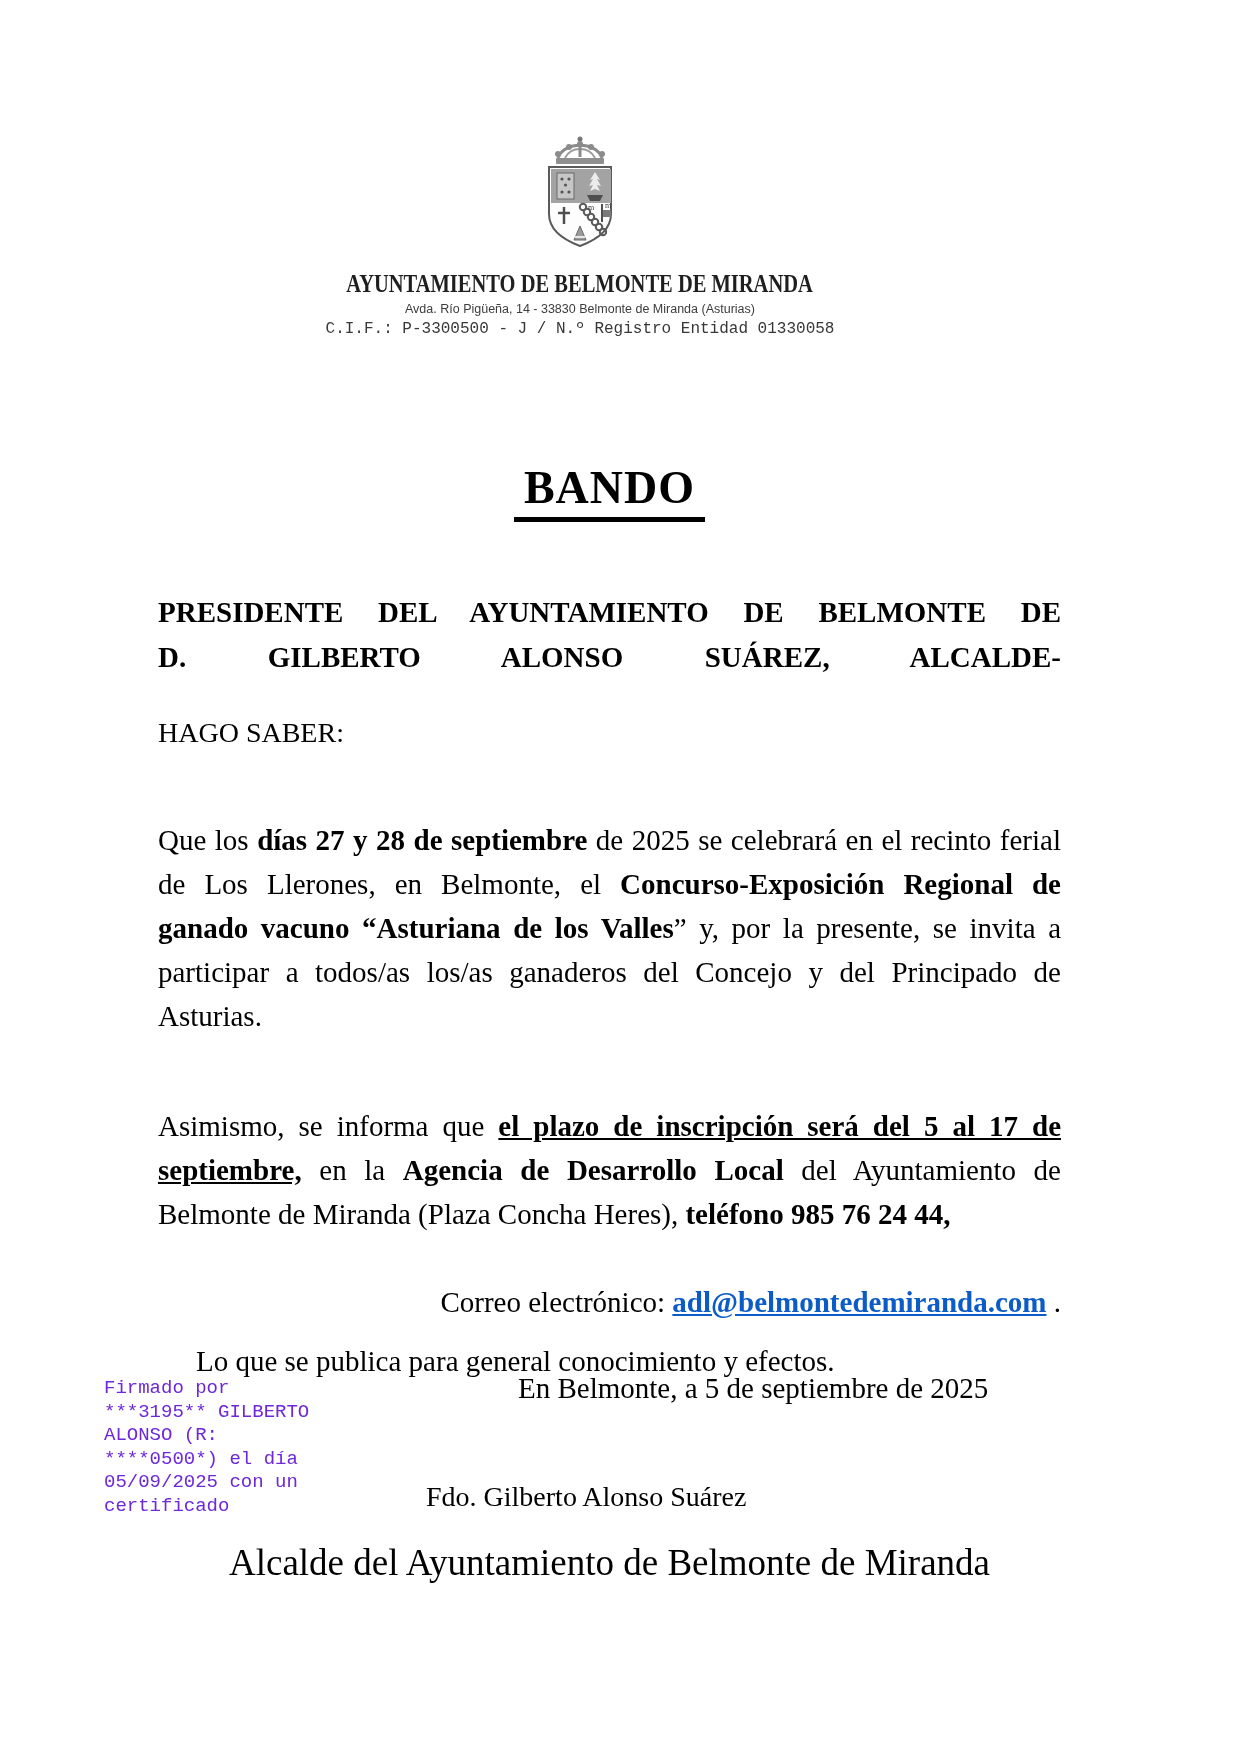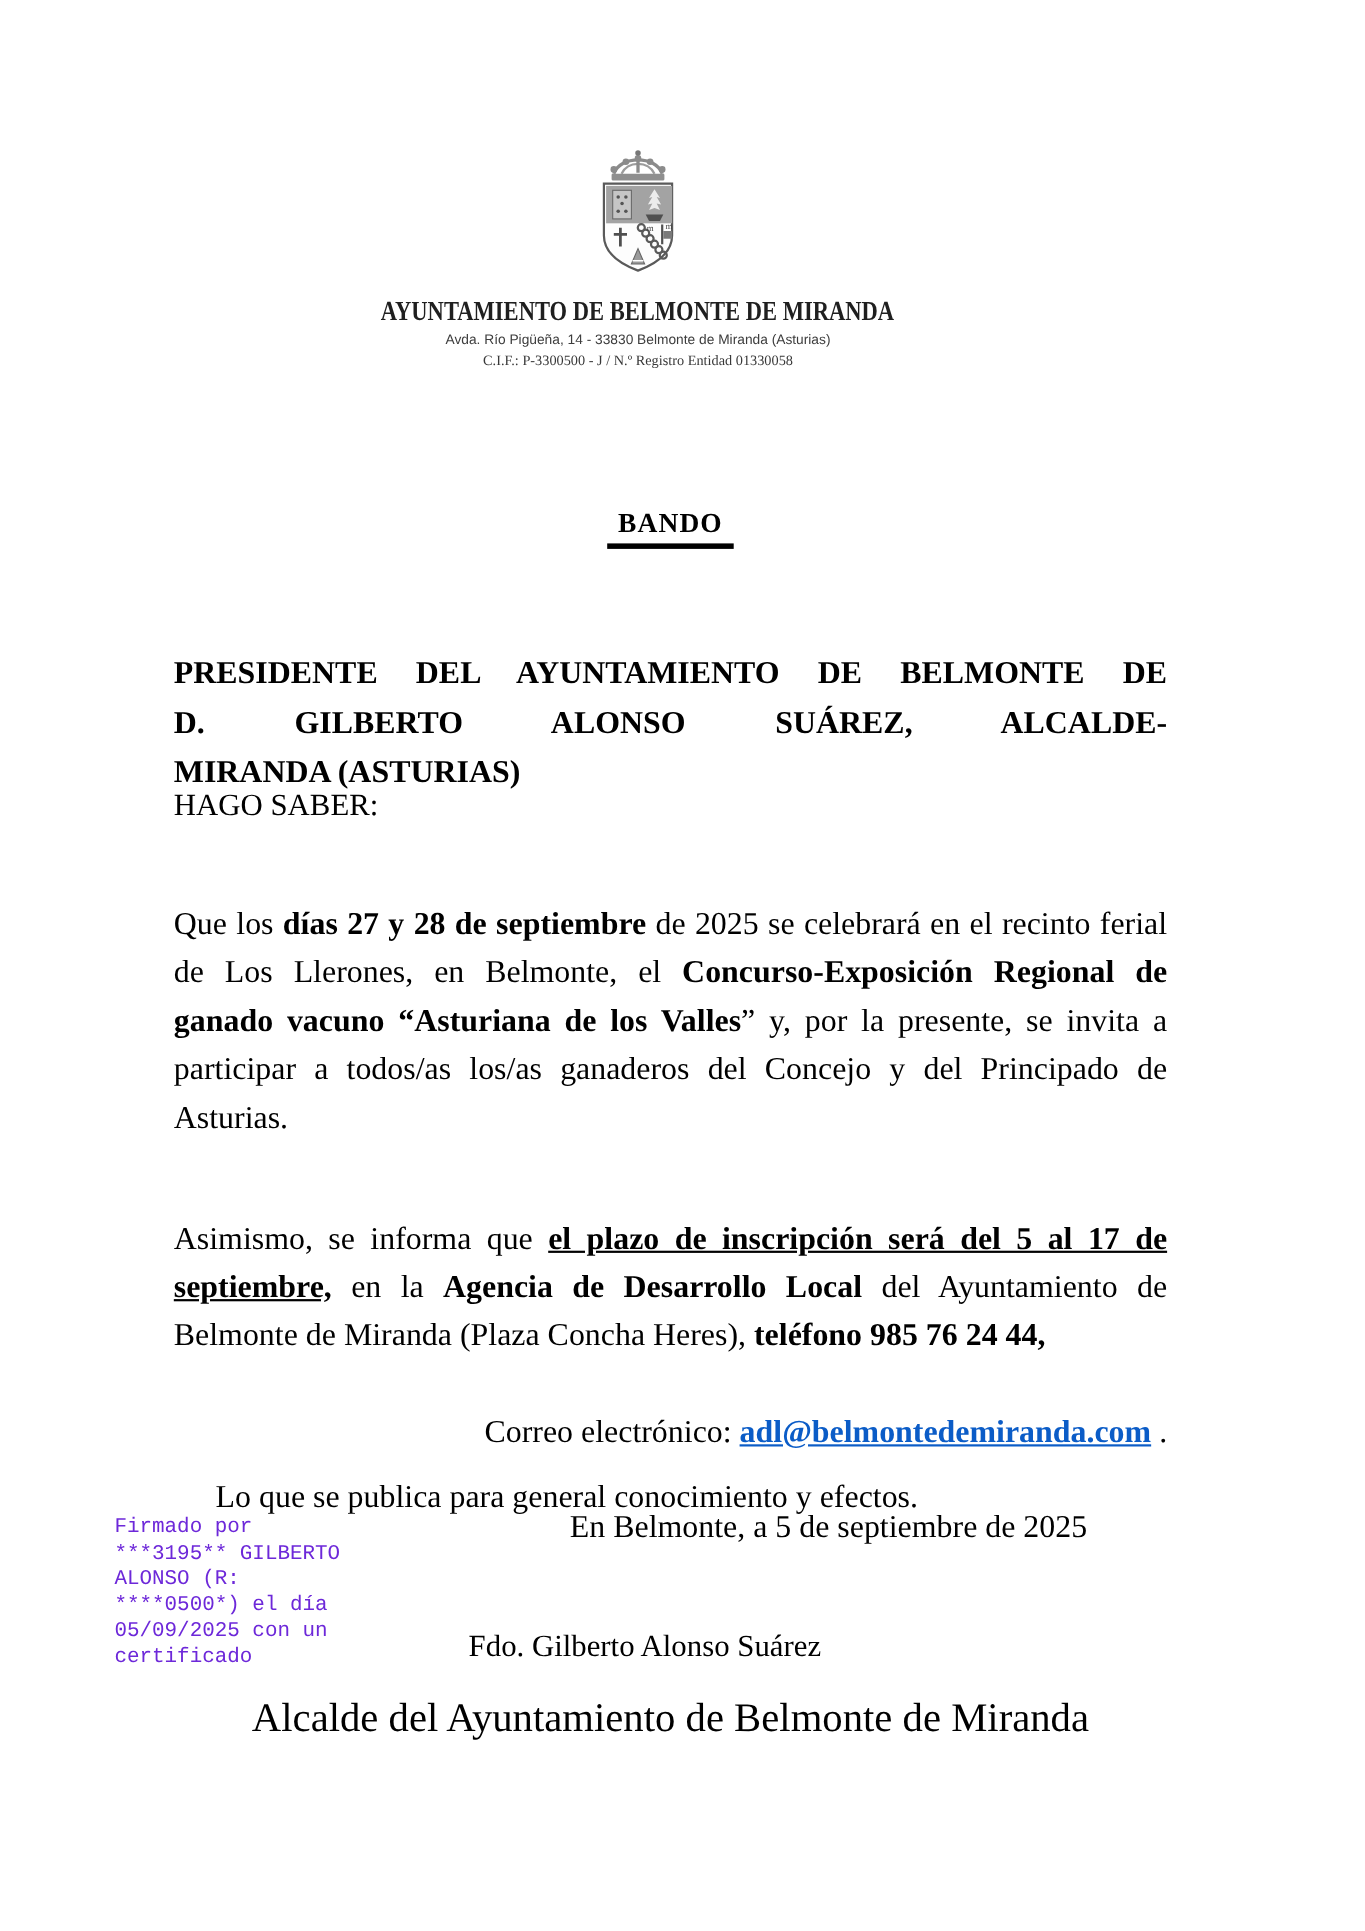--- a/index.html
+++ b/index.html
@@ -31,33 +31,34 @@
     color:#1f1f1f;
   }
   .address{
     font-family:"Liberation Sans", sans-serif;
     font-size:12.5px;
     font-weight:normal;
     color:#3d3d3d;
     margin-top:4px;
   }
   .registry{
-    font-size:13px;
+    font-size:16px;
     color:#383838;
     margin-top:4px;
+    font-family:Liberation Mono, monospace;
   }
   
   .title-wrap{
     position:absolute;
     top:463px; left:158px; width:903px;
     text-align:center;
   }
   .doc-title{
     display:inline-block;
-    font-size:25px;
+    font-size:46px;
     font-weight:bold;
     letter-spacing:1px;
     border-bottom:5px solid #000;
     padding:0 10px 3px 10px;
     line-height:1.1;
   }
   
   .heading{
     position:absolute;
     top:590px; left:158px; width:903px;
@@ -172,21 +173,20 @@
     <div class="registry">C.I.F.: P-3300500 - J / N.º Registro Entidad 01330058</div>
   </div>
 
   <div class="title-wrap">
     <span class="doc-title">BANDO</span>
   </div>
 
   <div class="heading">
     <div class="jline">PRESIDENTE DEL AYUNTAMIENTO DE BELMONTE DE</div>
     <div class="jline">D. GILBERTO ALONSO SUÁREZ, ALCALDE-</div>
-    <div class="lline">MIRANDA (ASTURIAS)</div>
   </div>
 
   <div class="hago">HAGO SABER:</div>
 
   <p class="para" id="p-event"><span>Que los </span><span class="sg-b">días 27 y 28 de septiembre</span><span> de 2025 se celebrará en el recinto ferial de Los Llerones, en Belmonte, el </span><span class="sg-b">Concurso-Exposición Regional de ganado vacuno “Asturiana de los Valles</span><span>” y, por la presente, se invita a participar a todos/as los/as ganaderos del Concejo y del Principado de Asturias.</span></p>
   <p class="para" id="p-registration"><span>Asimismo, se informa que </span><span class="sg-b sg-u">el plazo de inscripción será del 5 al 17 de septiembre,</span><span> en la </span><span class="sg-b">Agencia de Desarrollo Local</span><span> del Ayuntamiento de Belmonte de Miranda (Plaza Concha Heres), </span><span class="sg-b">teléfono 985 76 24 44,</span></p>
   <p class="para" id="p-email"><span>Correo electrónico: </span><a class="sg-link">adl@belmontedemiranda.com</a><span> .</span></p>
   <p class="para" id="p-closing">Lo que se publica para general conocimiento y efectos.</p>
 
   <div class="stamp">Firmado por

